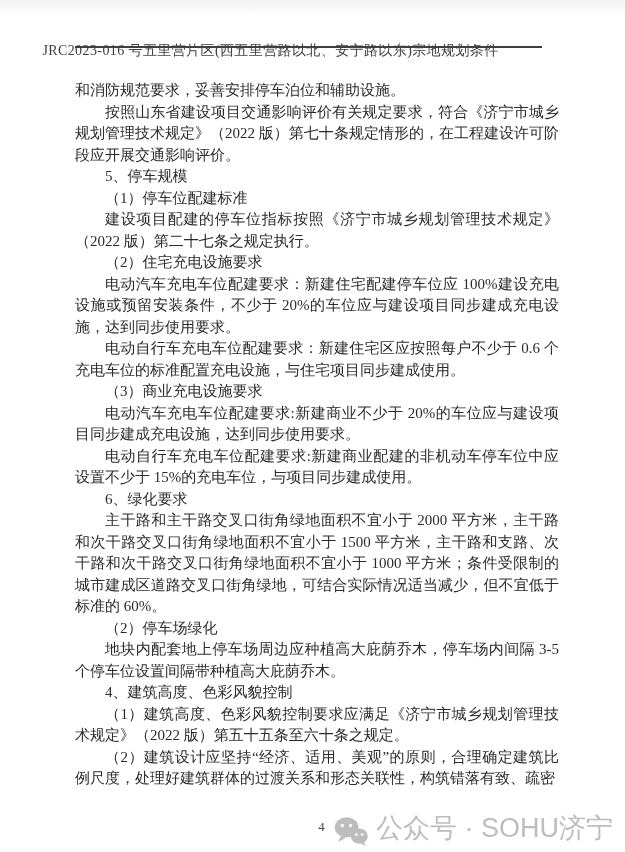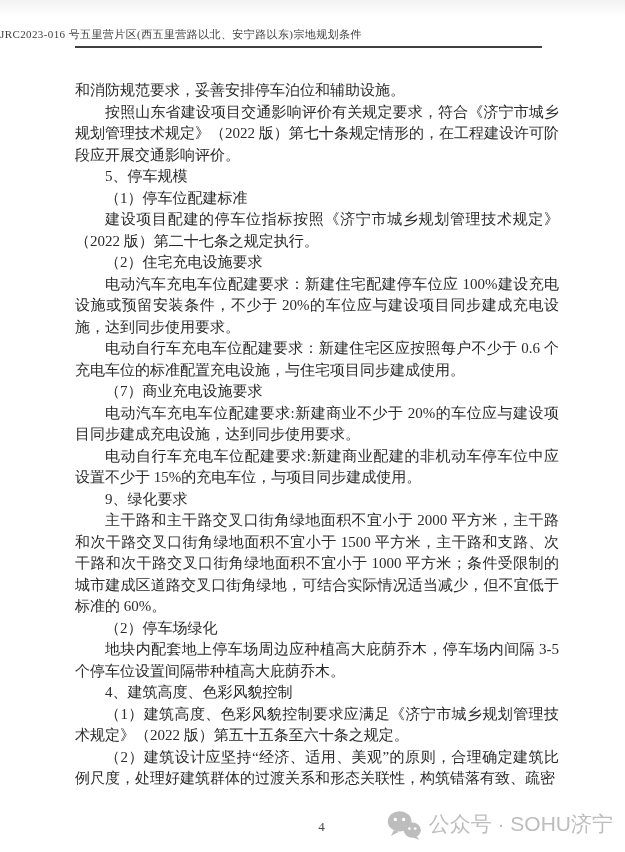--- a/index.html
+++ b/index.html
@@ -14,25 +14,25 @@
   }
   .scan-shade {
     position: absolute;
     top: 0; left: 0; right: 0;
     height: 16px;
     background: linear-gradient(#f2f2f2, #ffffff);
     pointer-events: none;
   }
   .header-title {
     position: absolute;
-    top: 27px;
+    top: 42px;
     left: 0;
     width: 541px;
-    text-align: left;
-    font-size: 11px;
+    text-align: center;
+    font-size: 14px;
     letter-spacing: 0.4px;
     color: #3d3d3d;
     white-space: nowrap;
   }
   .header-rule {
     position: absolute;
     top: 46px;
     left: 75px;
     width: 467px;
     height: 2px;
@@ -58,25 +58,25 @@
     text-align: center;
     text-indent: 18px;
     font-size: 13px;
     color: #454545;
   }
   .watermark {
     position: absolute;
     top: 810px;
     right: 12px;
     display: flex;
-    align-items: flex-start;
+    align-items: flex-end;
     gap: 7px;
     color: #bdbdbd;
     font-family: "Liberation Sans", "DejaVu Sans", sans-serif;
-    font-size: 21px;
+    font-size: 27px;
     white-space: nowrap;
   }
   .watermark svg { width: 36px; height: 30px; display: block; }
 </style>
 </head>
 <body>
 
 <div class="page">
   <div class="scan-shade"></div>
 
@@ -86,24 +86,24 @@
 
   <div class="doc-body">
       <p class="para noindent">和消防规范要求，妥善安排停车泊位和辅助设施。</p>
       <p class="para normal">按照山东省建设项目交通影响评价有关规定要求，符合《济宁市城乡规划管理技术规定》（2022 版）第七十条规定情形的，在工程建设许可阶段应开展交通影响评价。</p>
       <p class="para heading">5、停车规模</p>
       <p class="para normal">（1）停车位配建标准</p>
       <p class="para normal">建设项目配建的停车位指标按照《济宁市城乡规划管理技术规定》（2022 版）第二十七条之规定执行。</p>
       <p class="para normal">（2）住宅充电设施要求</p>
       <p class="para normal">电动汽车充电车位配建要求：新建住宅配建停车位应 100%建设充电设施或预留安装条件，不少于 20%的车位应与建设项目同步建成充电设施，达到同步使用要求。</p>
       <p class="para normal">电动自行车充电车位配建要求：新建住宅区应按照每户不少于 0.6 个充电车位的标准配置充电设施，与住宅项目同步建成使用。</p>
-      <p class="para normal">（7）商业充电设施要求</p>
+      <p class="para normal">（3）商业充电设施要求</p>
       <p class="para normal">电动汽车充电车位配建要求:新建商业不少于 20%的车位应与建设项目同步建成充电设施，达到同步使用要求。</p>
       <p class="para normal">电动自行车充电车位配建要求:新建商业配建的非机动车停车位中应设置不少于 15%的充电车位，与项目同步建成使用。</p>
-      <p class="para heading">9、绿化要求</p>
+      <p class="para heading">6、绿化要求</p>
       <p class="para normal">主干路和主干路交叉口街角绿地面积不宜小于 2000 平方米，主干路和次干路交叉口街角绿地面积不宜小于 1500 平方米，主干路和支路、次干路和次干路交叉口街角绿地面积不宜小于 1000 平方米；条件受限制的城市建成区道路交叉口街角绿地，可结合实际情况适当减少，但不宜低于标准的 60%。</p>
       <p class="para normal">（2）停车场绿化</p>
       <p class="para normal">地块内配套地上停车场周边应种植高大庇荫乔木，停车场内间隔 3-5 个停车位设置间隔带种植高大庇荫乔木。</p>
       <p class="para heading">4、建筑高度、色彩风貌控制</p>
       <p class="para normal">（1）建筑高度、色彩风貌控制要求应满足《济宁市城乡规划管理技术规定》（2022 版）第五十五条至六十条之规定。</p>
       <p class="para normal">（2）建筑设计应坚持“经济、适用、美观”的原则，合理确定建筑比例尺度，处理好建筑群体的过渡关系和形态关联性，构筑错落有致、疏密</p>
     </div>
 
   <div class="page-number">4</div>
 

